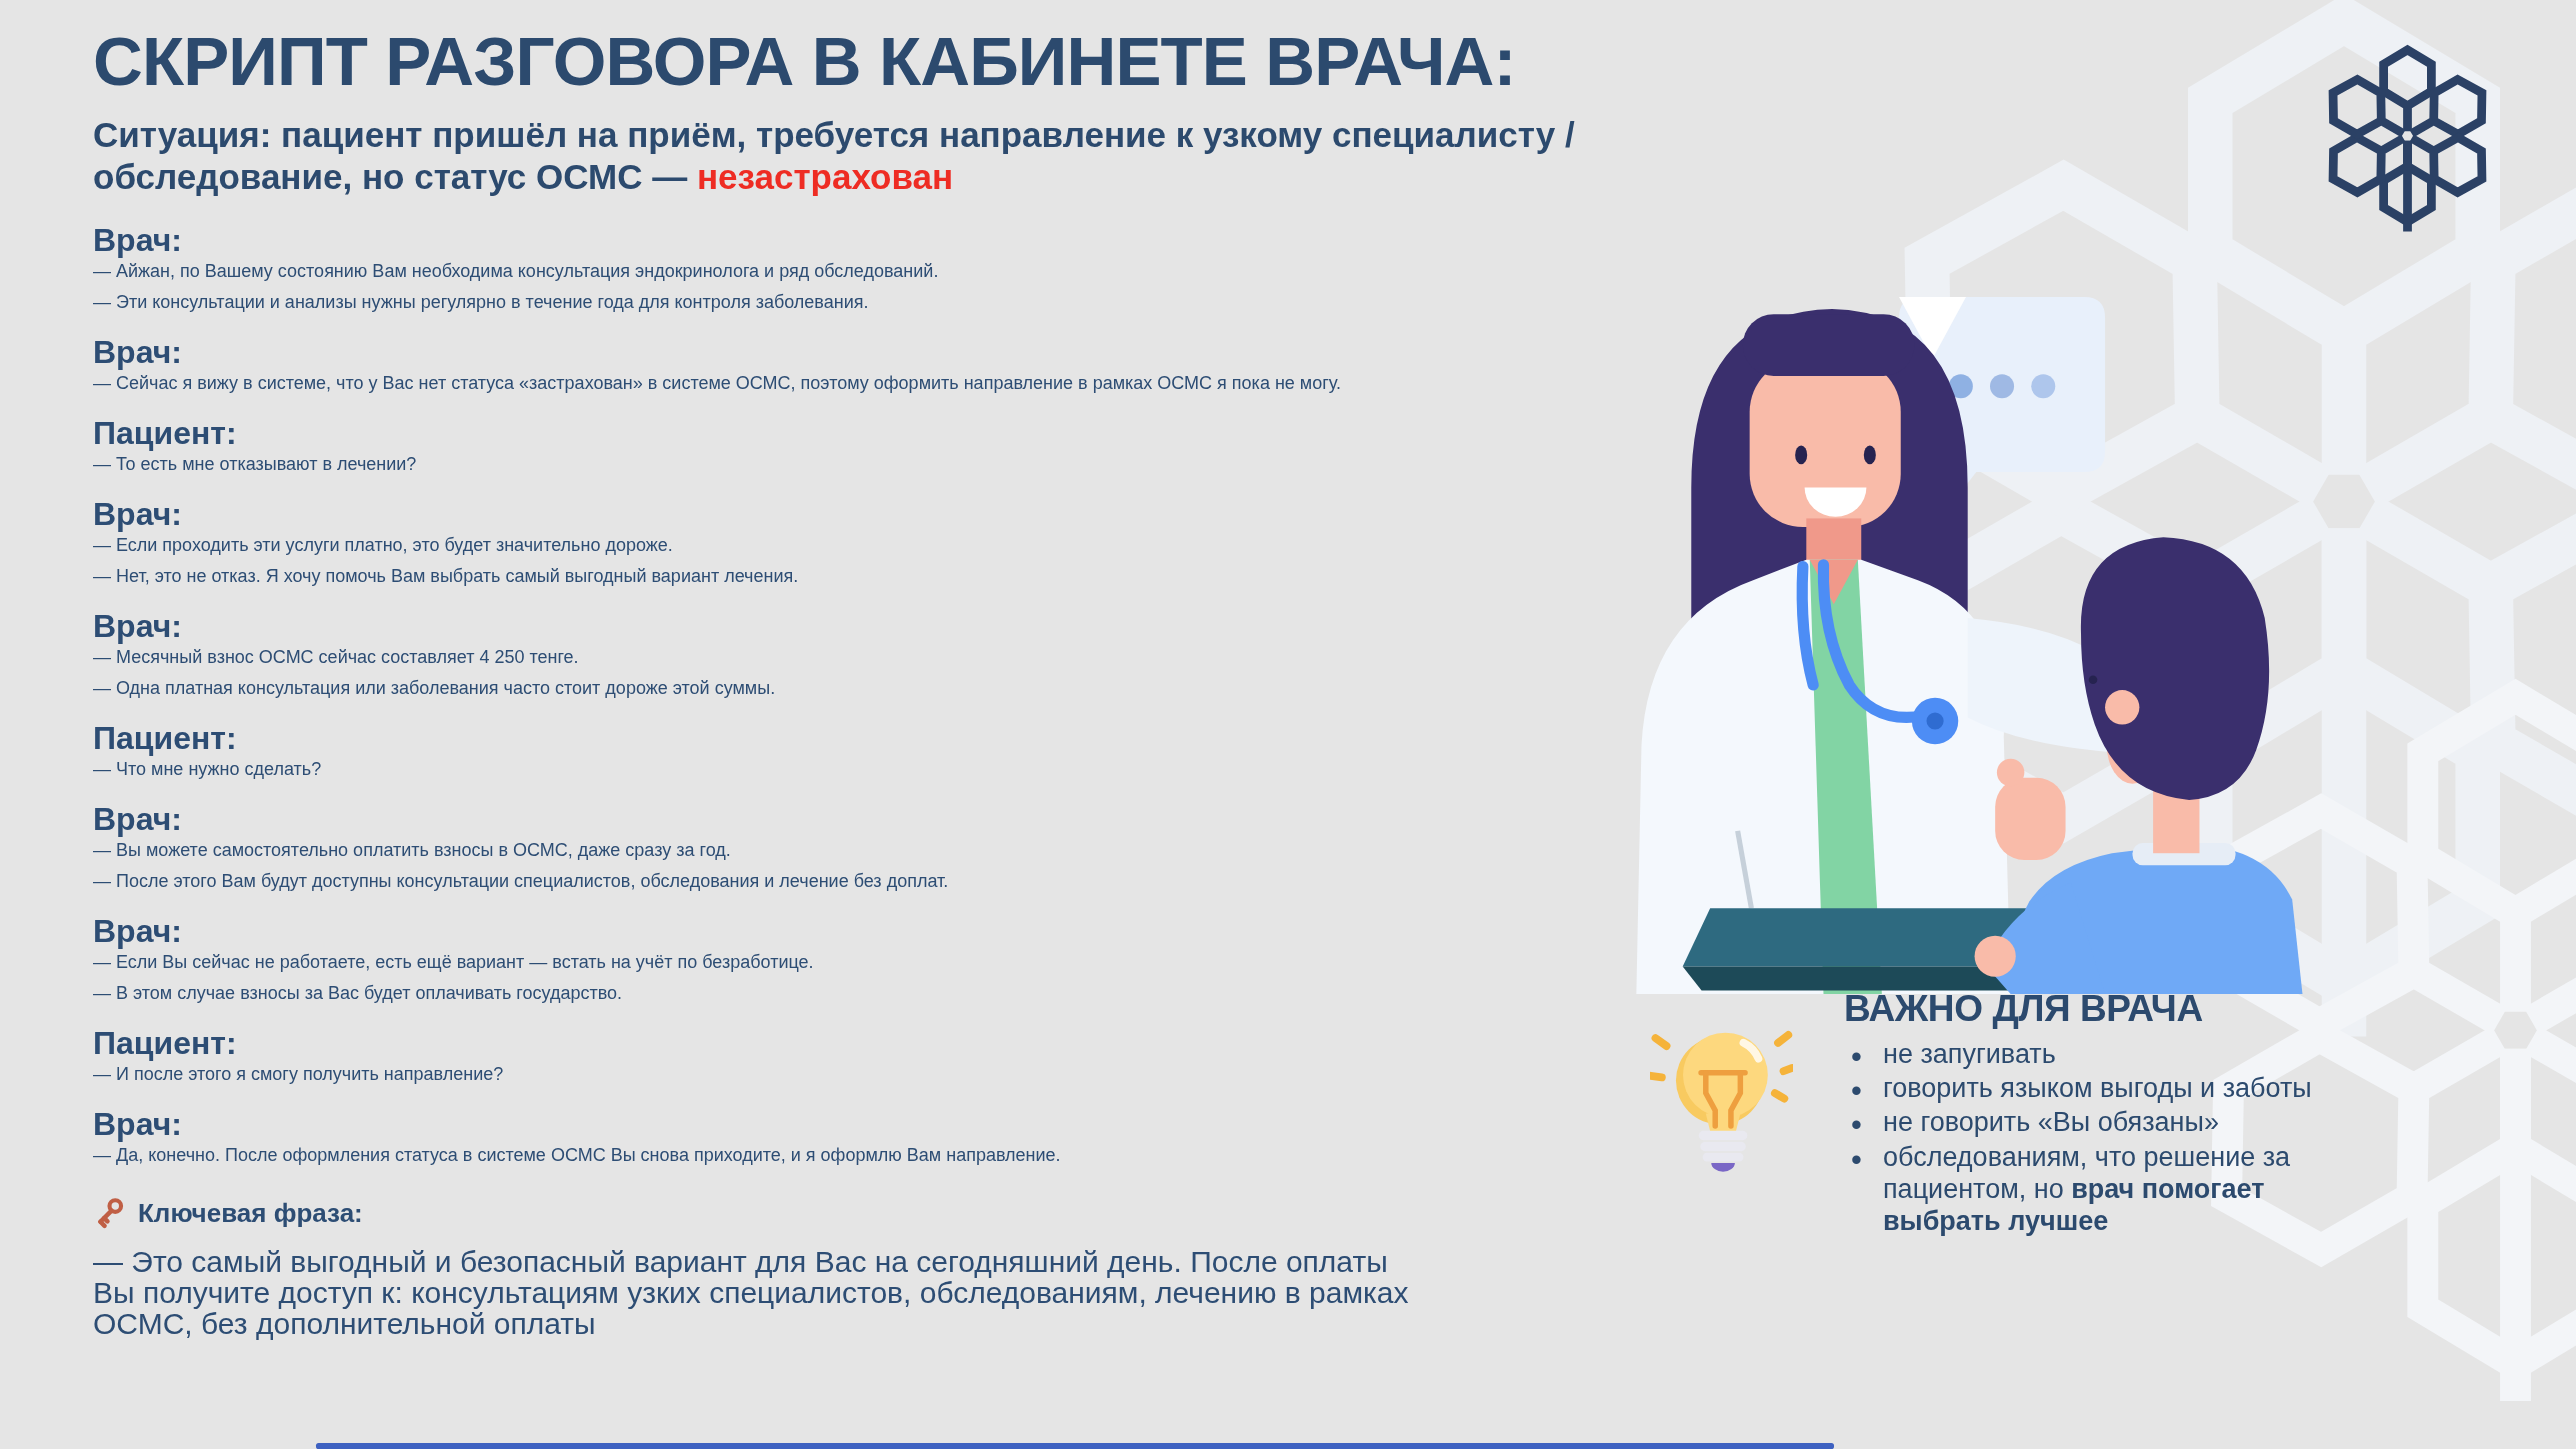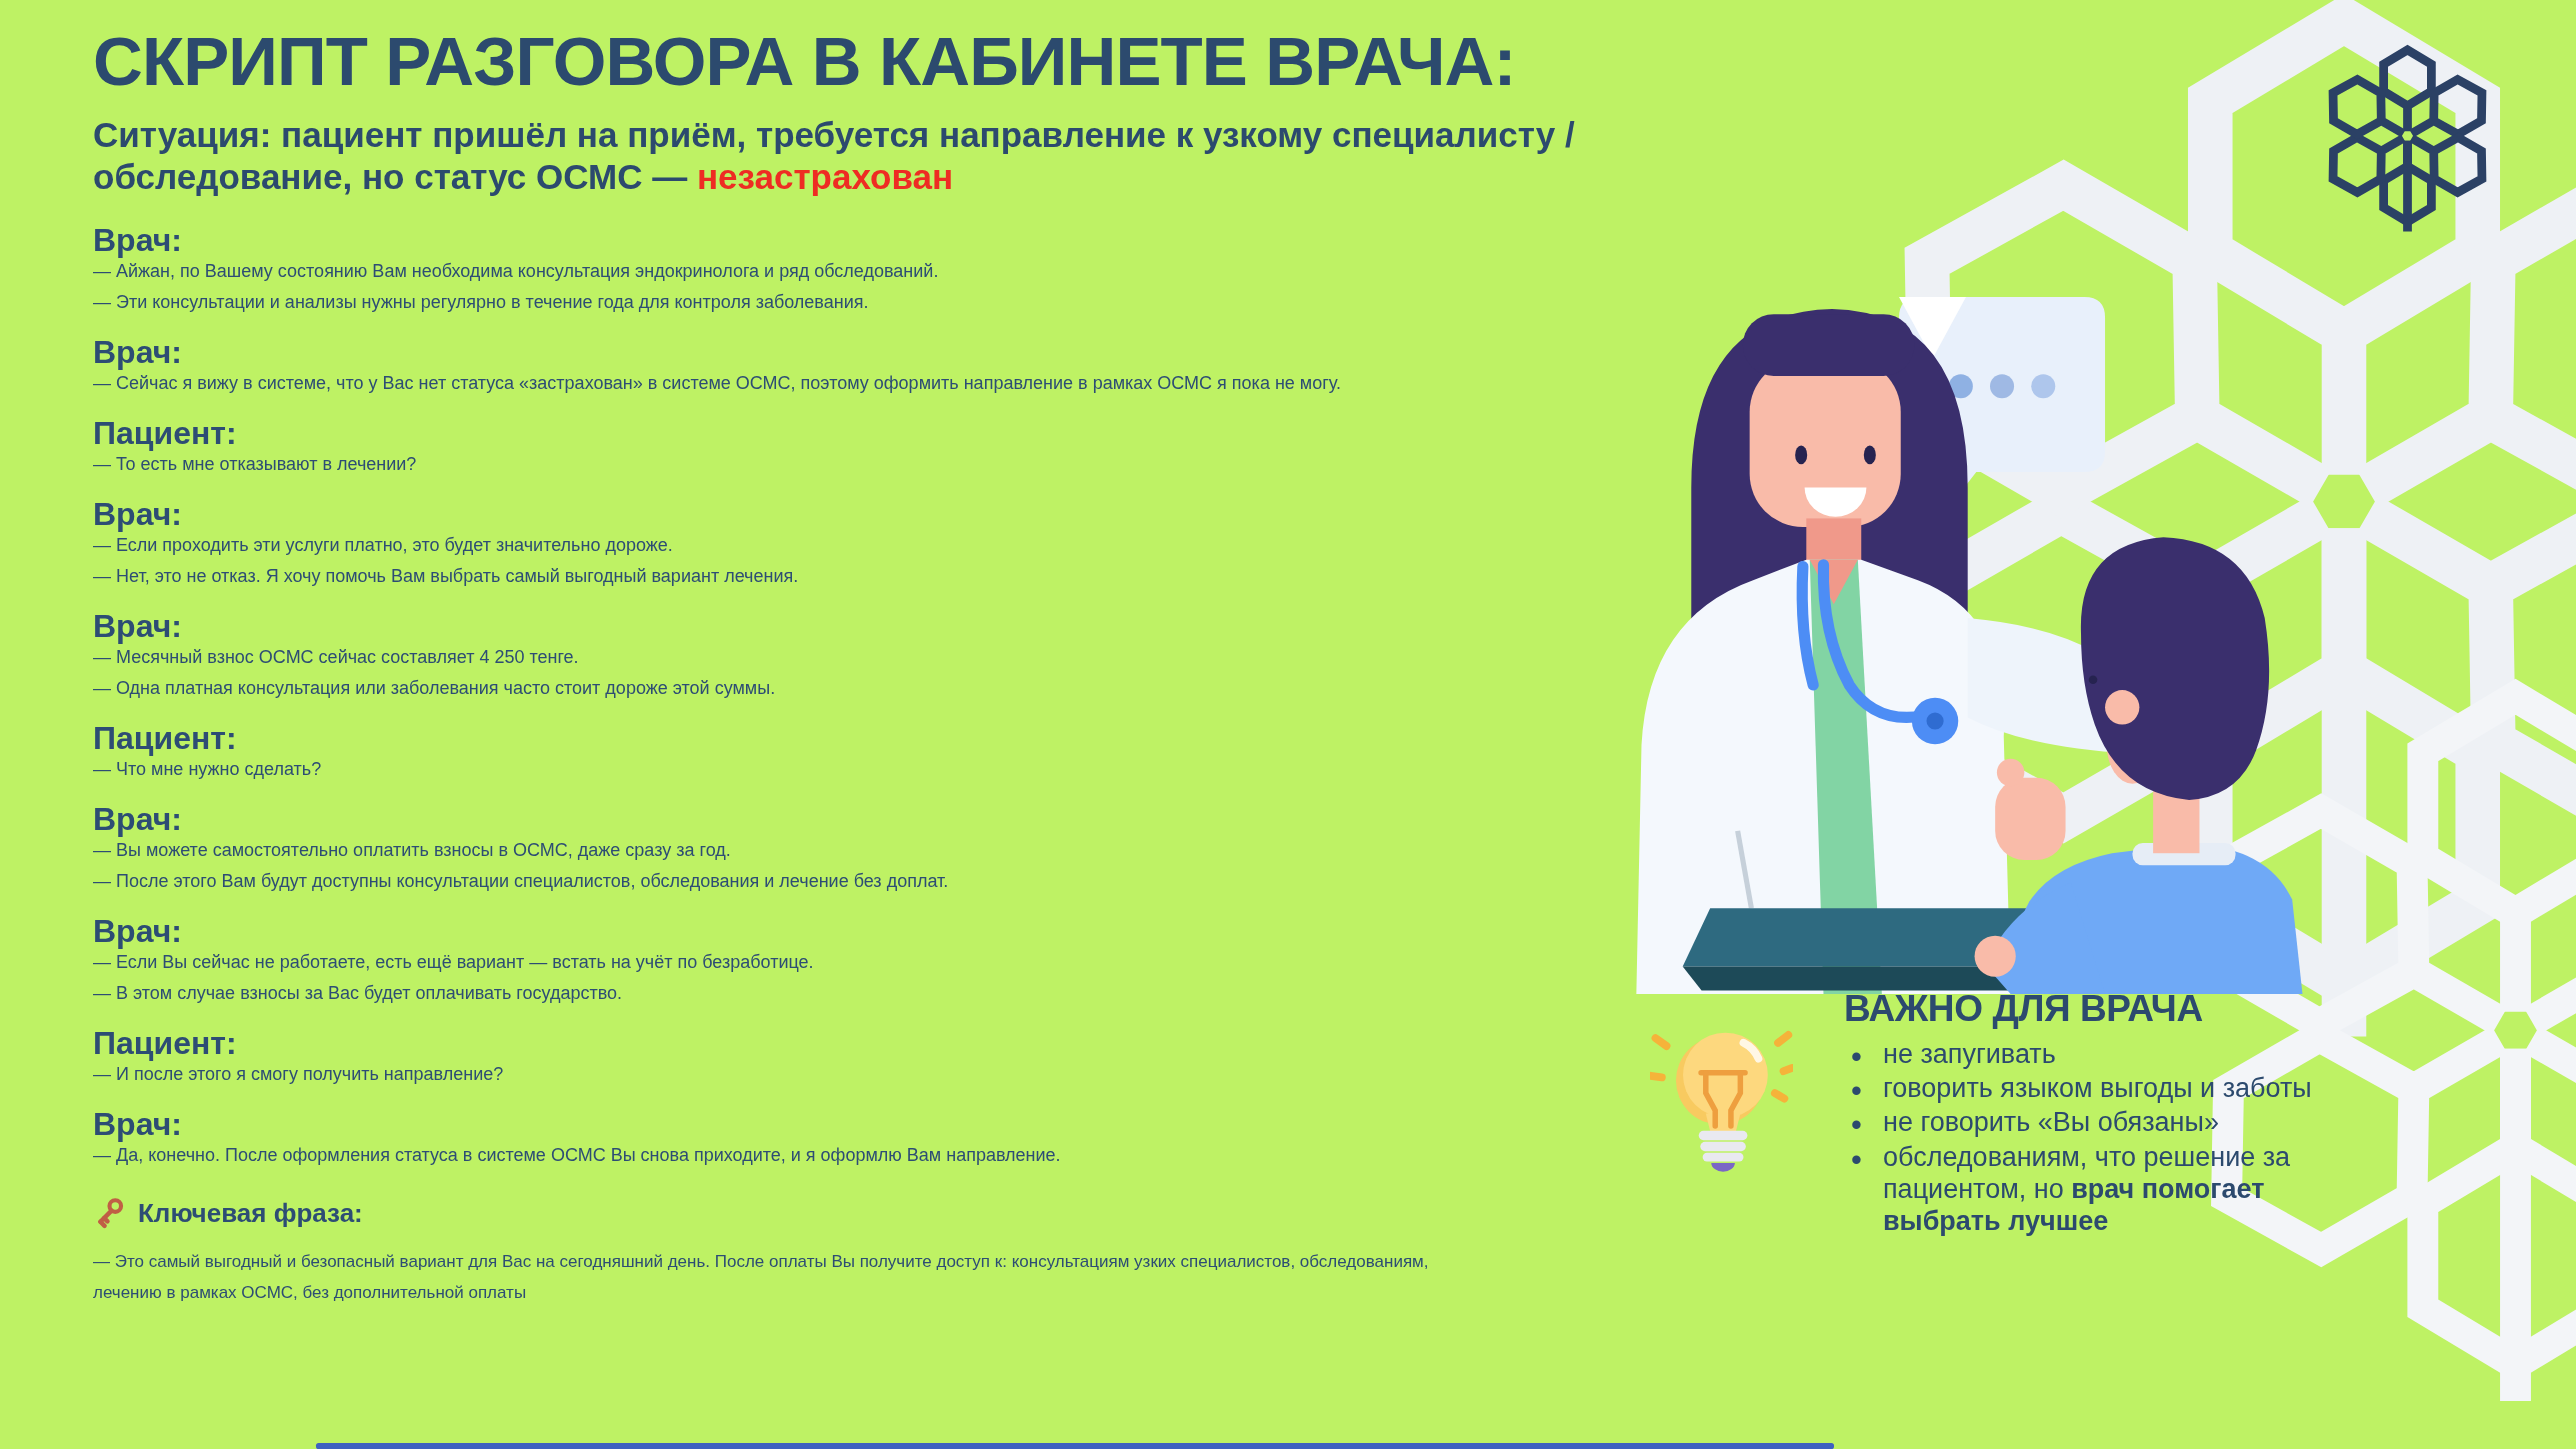--- a/index.html
+++ b/index.html
@@ -1,17 +1,17 @@
 <!DOCTYPE html>
 <html style="font-size:13.7px"><head>
 <meta charset="utf-8">
 <style>
   html,body{margin:0;padding:0;}
   body{width:2576px;height:1449px;background:#ffffff;font-family:"Liberation Sans",sans-serif;}
-  .slide{position:relative;width:2576px;height:1449px;background:#bef264;overflow:hidden;}
+  .slide{position:relative;width:2576px;height:1449px;background:#e5e5e5;overflow:hidden;}
 
   
   .wm{position:absolute;z-index:0;pointer-events:none;}
   #wm1{left:1786px;top:-69px;}
   #wm2{left:2129px;top:635px;}
 
   
   .header{position:absolute;left:93px;top:26px;width:1631px;z-index:2;}
   .title{margin:0;font-size:69px;line-height:1.05;font-weight:800;letter-spacing:-0.9px;color:#2c4a6e;}
   .subtitle{margin:15.5px 0 0 0;width:1597px;font-size:35px;line-height:1.2;font-weight:700;color:#2c4a6e;}
@@ -19,21 +19,21 @@
 
   
   .left-col{position:absolute;left:93px;top:225px;width:1408px;z-index:2;color:#2d4d74;}
   .block{margin:0 0 19px 0;}
   .block h3{margin:0;font-size:32px;line-height:31px;font-weight:700;}
   .block p{margin:0;font-size:18px;line-height:31px;max-width:1391px;}
 
   .keyphrase{margin-top:26px;}
   .kp-head{display:flex;align-items:center;gap:12px;}
   .kp-head .kp-label{font-size:26px;font-weight:700;line-height:31px;color:#2d4d74;text-align:center;}
-  .kp-text{margin:15.5px 0 0 0;font-size:17px;line-height:31px;max-width:1340px;color:#2d4d74;}
+  .kp-text{margin:15.5px 0 0 0;font-size:30px;line-height:31px;max-width:1340px;color:#2d4d74;}
 
   
   .logo{position:absolute;left:2308px;top:34px;z-index:2;}
   .illustration{position:absolute;left:1607px;top:230px;z-index:1;}
   .bulb{position:absolute;left:1650px;top:1013px;z-index:2;}
 
   .important{position:absolute;left:1844px;top:989px;width:550px;z-index:2;color:#2c4a6e;}
   .important h2{margin:0 0 8.6px 0;font-size:37px;line-height:1.1;font-weight:800;letter-spacing:-0.4px;}
   .important ul{margin:0;padding:0;list-style:none;width:502px;}
   .important li{position:relative;padding-left:39px;margin:1.7px 0;font-size:27px;line-height:1.2;}

